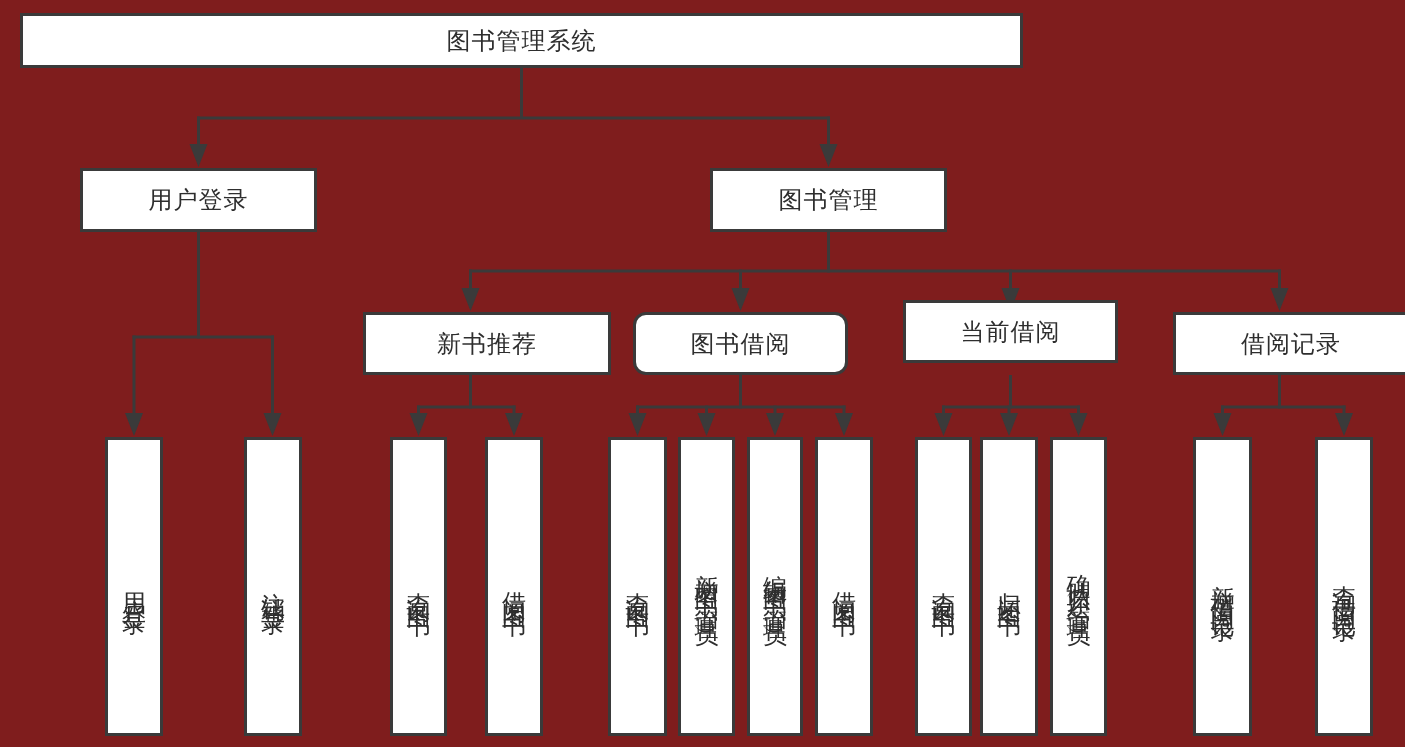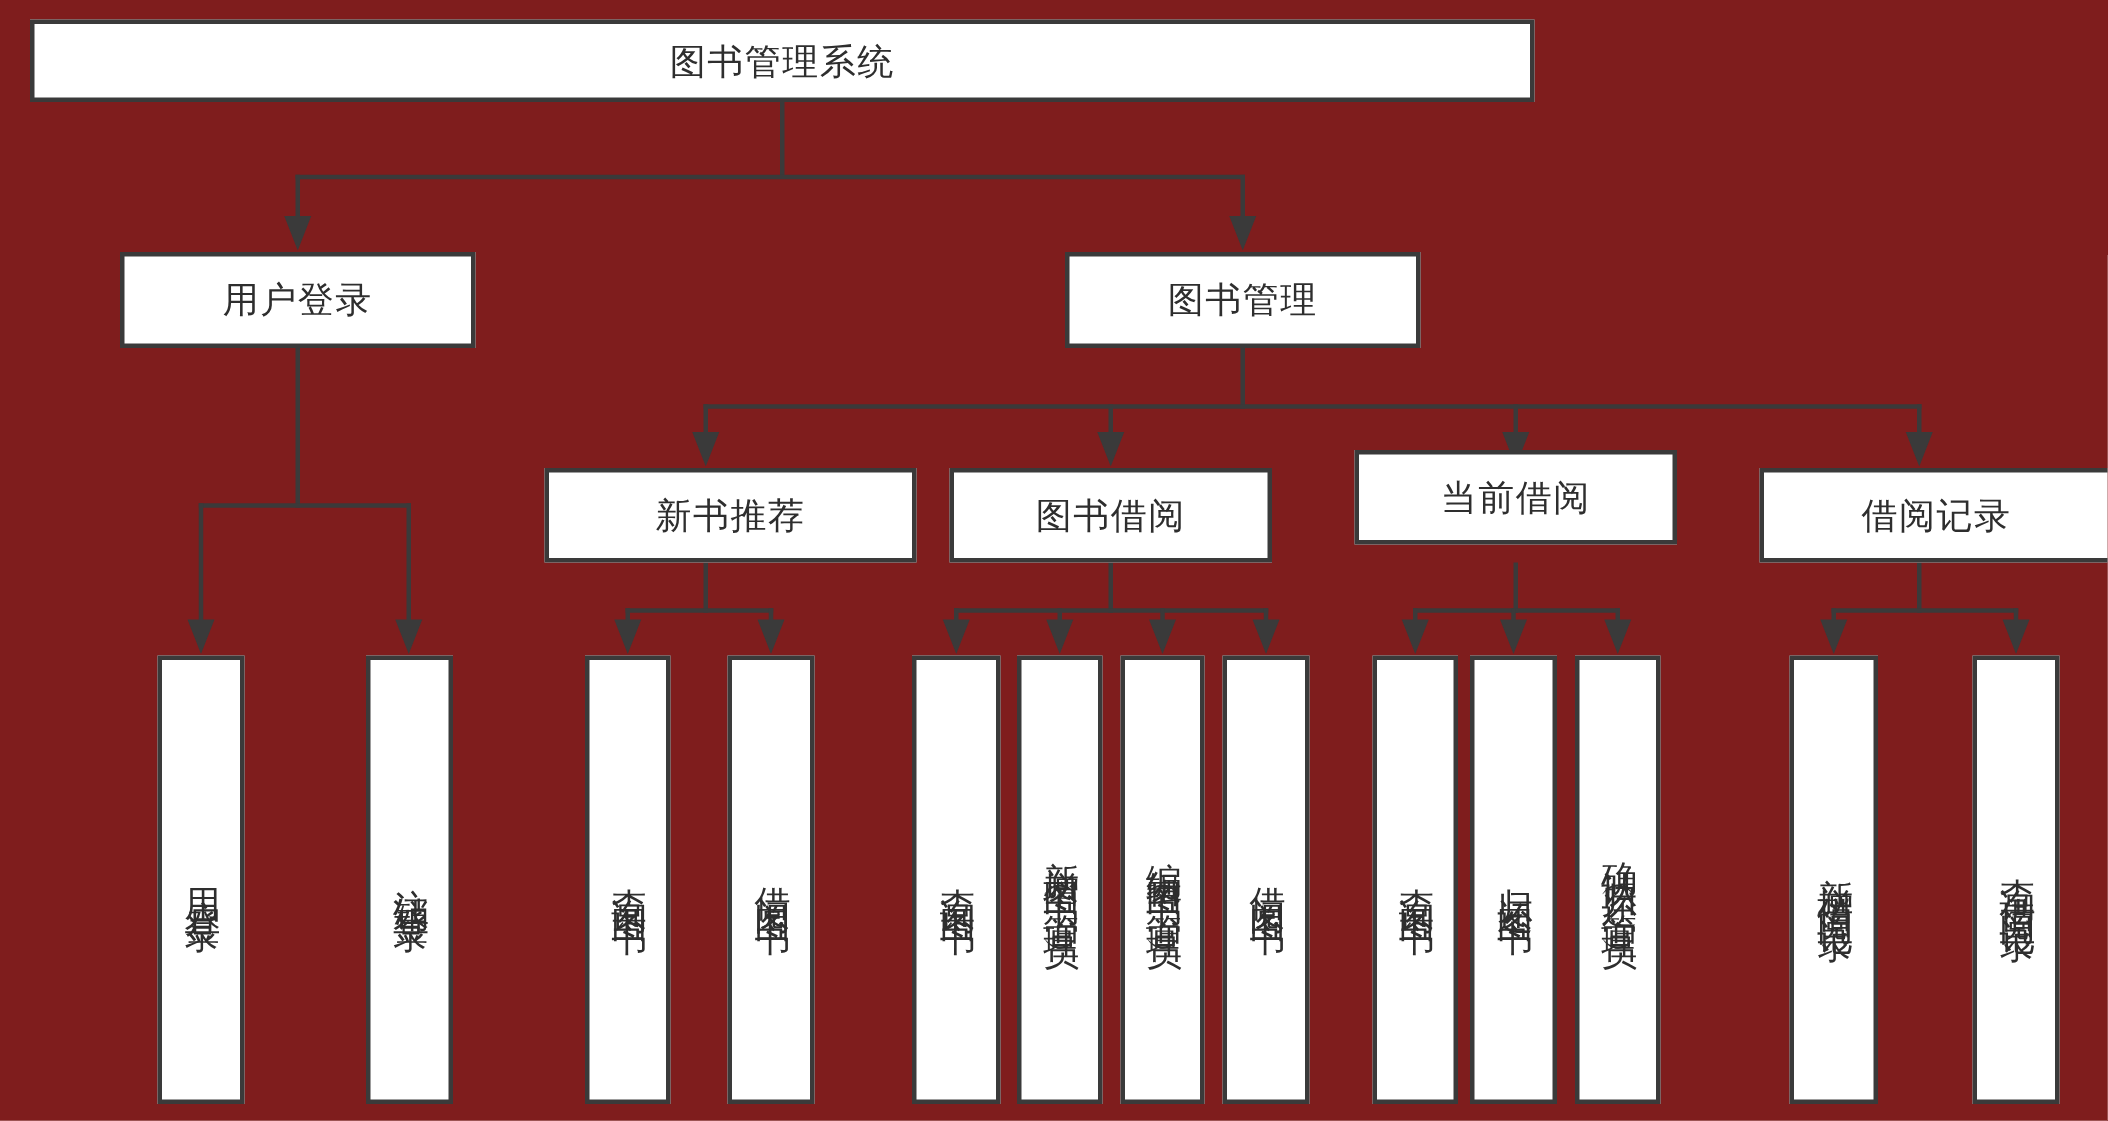--- a/index.html
+++ b/index.html
@@ -120,21 +120,21 @@
       <polygon points="1335,413 1353,413 1344,436"></polygon>
     </g>
   </svg>
 
   <div class="box h" style="left:20px; top:13px; width:1003px; height:55px;">图书管理系统</div>
 
   <div class="box h" style="left:80px; top:168px; width:237px; height:64px;">用户登录</div>
   <div class="box h" style="left:710px; top:168px; width:237px; height:64px;">图书管理</div>
 
   <div class="box h" style="left:363px; top:312px; width:248px; height:63px;">新书推荐</div>
-  <div class="box h" style="left:633px; top:312px; width:215px; height:63px;">图书借阅</div>
+  <div class="box h" style="left:633px; top:312px; width:215px; height:63px;border-radius:13px;">图书借阅</div>
   <div class="box h" style="left:903px; top:300px; width:215px; height:63px;">当前借阅</div>
   <div class="box h" style="left:1173px; top:312px; width:236px; height:63px;">借阅记录</div>
 
   <div class="box v" style="left:105px; top:437px; width:58px; height:299px;">用户登录</div>
   <div class="box v" style="left:244px; top:437px; width:58px; height:299px;">注销登录</div>
 
   <div class="box v" style="left:390px; top:437px; width:57px; height:299px;">查询图书</div>
   <div class="box v" style="left:485px; top:437px; width:58px; height:299px;">借阅图书</div>
 
   <div class="box v" style="left:608px; top:437px; width:59px; height:299px;">查询图书</div>

